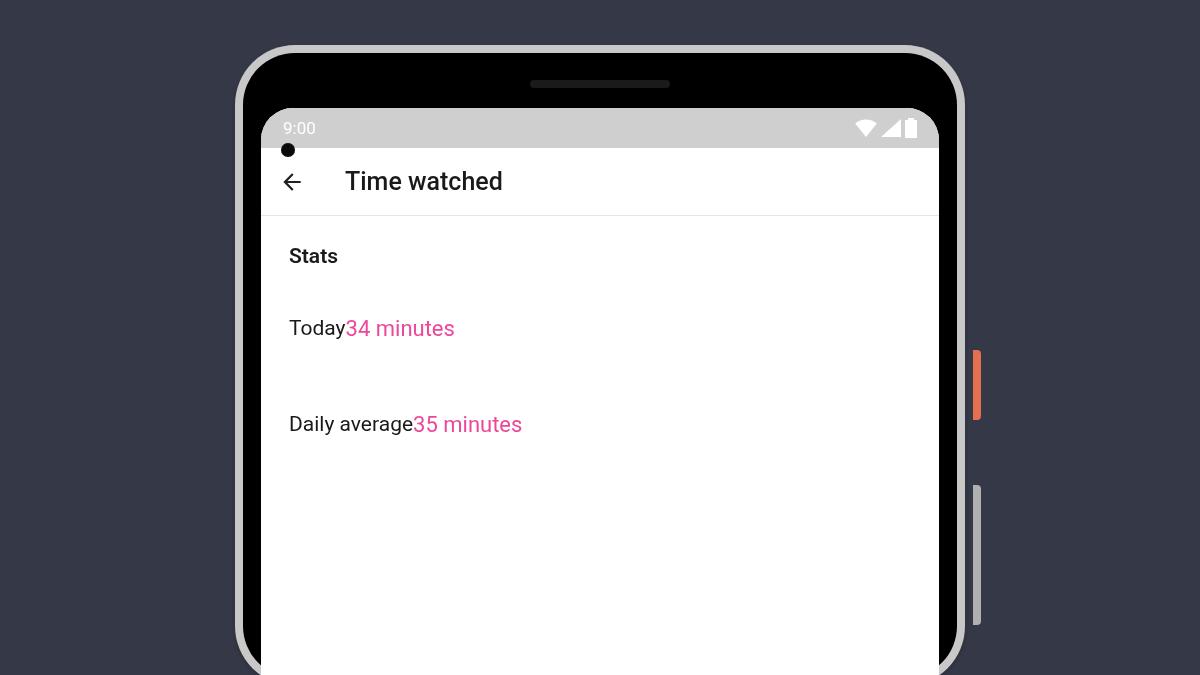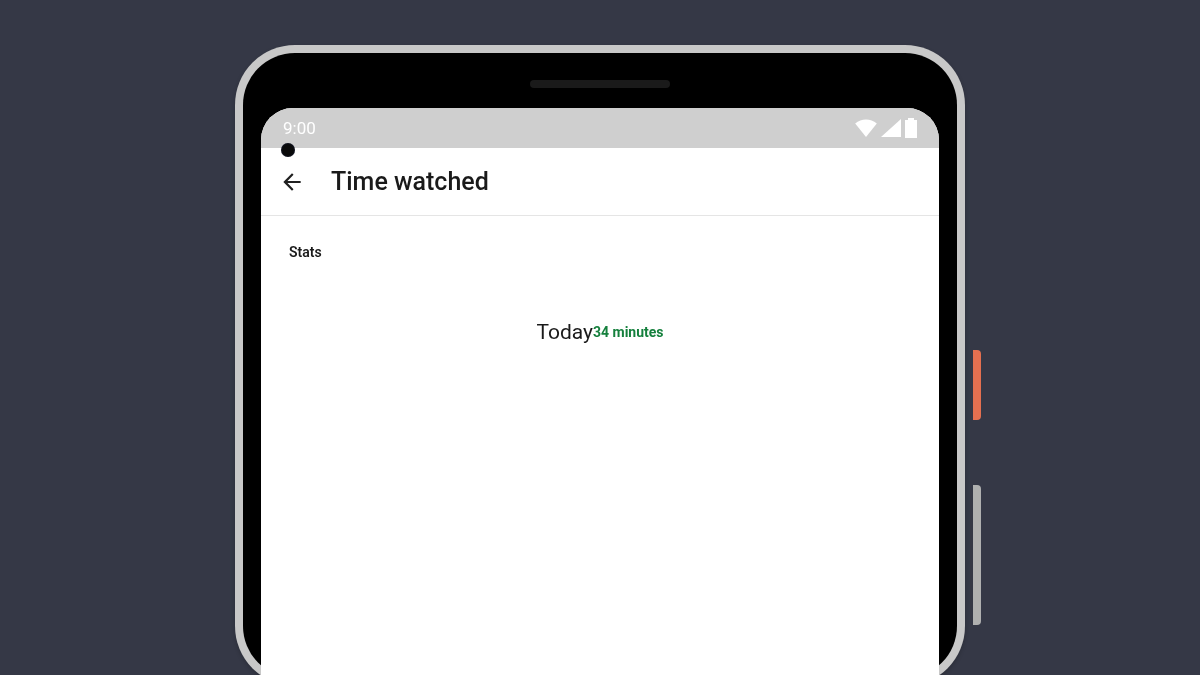--- a/index.html
+++ b/index.html
@@ -94,21 +94,21 @@
     }
     .status-icons svg {
       fill: #fff;
     }
     .app-bar {
       height: 68px;
       display: flex;
       align-items: center;
       padding: 0 18px;
       border-bottom: 1px solid #e5e5e5;
-      gap: 26px;
+      gap: 40px;
       text-align: center;
     }
     .back-arrow {
       display: flex;
       align-items: center;
       justify-content: center;
       cursor: pointer;
     }
     .back-arrow svg {
       width: 26px;
@@ -117,40 +117,40 @@
     }
     .app-bar-title {
       font-size: 25px;
       font-weight: 500;
       color: #1a1a1a;
     }
     .content {
       padding: 28px 28px 0 28px;
     }
     .section-header {
-      font-size: 14px;
+      font-size: 21px;
       font-weight: 600;
       color: #1a1a1a;
-      margin-bottom: 24px;
+      margin-bottom: 12px;
     }
     .stat-row {
       height: 96px;
       display: flex;
       align-items: center;
-      justify-content: center;
+      justify-content: flex-start;
     }
     .stat-label {
       font-size: 21px;
       font-weight: 400;
       color: #1a1a1a;
     }
     .stat-value {
-      font-size: 14px;
-      font-weight: 700;
-      color: #15803d;
+      font-size: 22px;
+      font-weight: 400;
+      color: #ec4899;
     }
   </style>
 </head>
 <body>
 
 <div class="phone-frame">
   <div class="side-button-orange"></div>
   <div class="side-button-gray"></div>
   <div class="phone-inner">
     <div class="speaker"></div>
@@ -181,17 +181,21 @@
         <div class="app-bar-title">Time watched</div>
       </div>
 
       <div class="content">
         <div class="section-header">Stats</div>
 
         <div class="stat-row">
           <span class="stat-label">Today</span>
           <span class="stat-value">34 minutes</span>
         </div>
+        <div class="stat-row">
+          <span class="stat-label">Daily average</span>
+          <span class="stat-value">35 minutes</span>
+        </div>
       </div>
 
     </div>
   </div>
 </div>
 
 </body></html>

